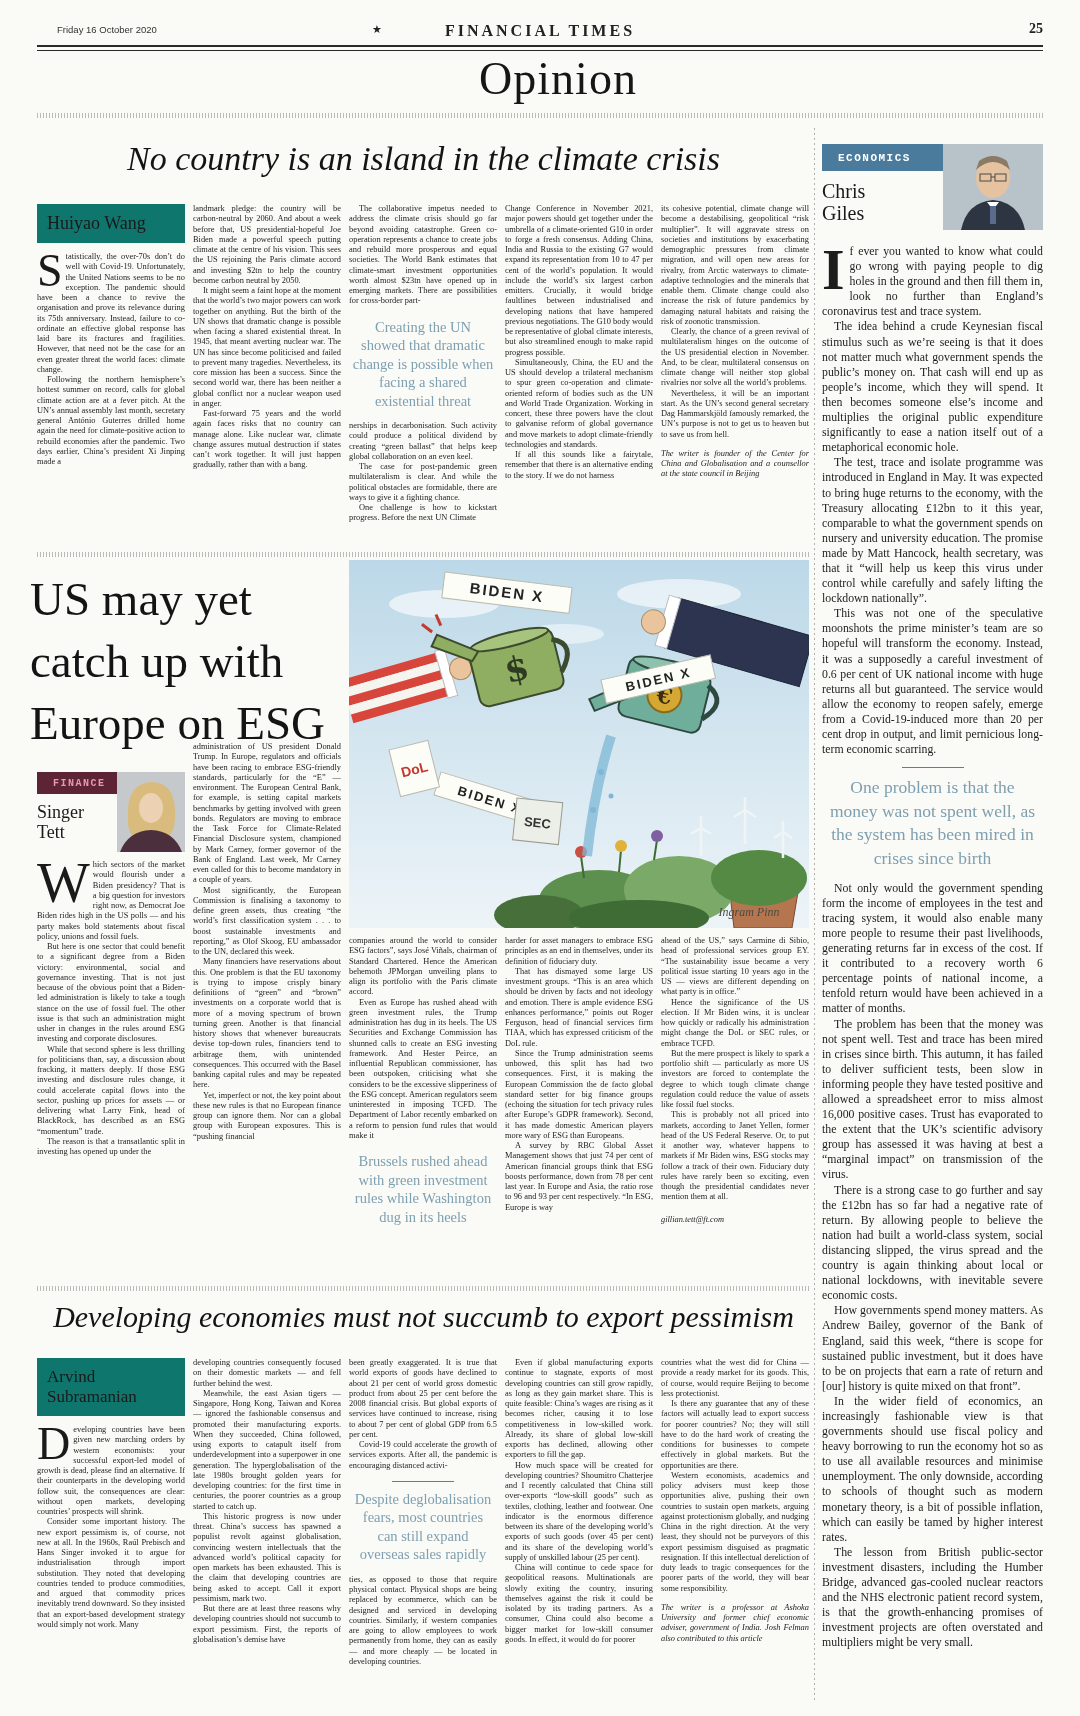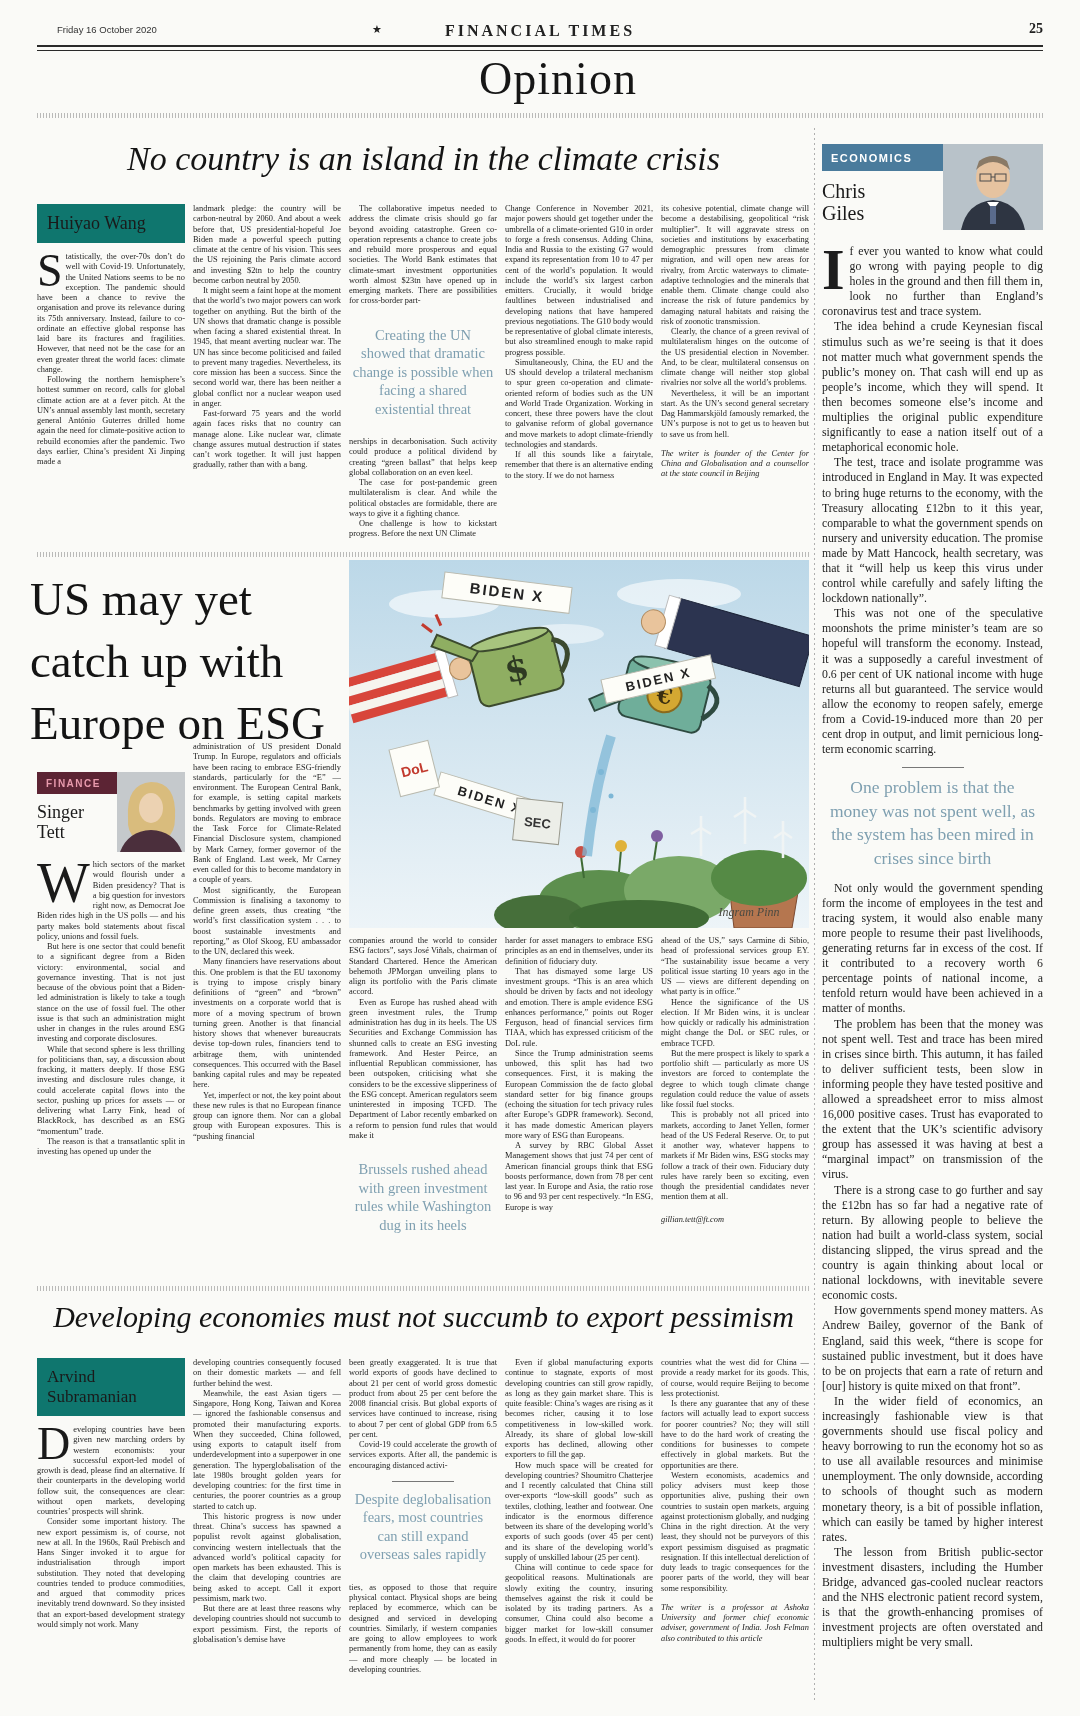--- a/index.html
+++ b/index.html
@@ -22,28 +22,28 @@
   .rail-head{font-size:30px;line-height:1.18;text-align:center;color:#141414;font-weight:400;}
   
   .body{font-size:8.4px;line-height:1.22;text-align:justify;overflow:hidden;}
   .para{margin:0;}
   .para + .para{text-indent:10px;}
   .cont-indent > .para:first-child{text-indent:10px;}
   .lead{text-align:justify;}
   .dropcap{float:left;font-size:46px;line-height:36px;padding:1px 3px 0 0;color:#1a1a1a;}
   .dropcap.big{font-size:56px;line-height:44px;}
   .apanel{background:#0f766e;padding:9px 10px;font-size:18px;line-height:1.18;color:#1a1a1a;margin-bottom:9px;}
-  .pq{color:#7e9fb0;text-align:center;font-size:14.5px;line-height:1.28;margin:19px 3px;}
+  .pq{color:#7e9fb0;text-align:center;font-size:14.5px;line-height:1.28;margin:11px 3px;}
   .qdivider{width:62px;border-top:1px solid #777;margin:10px auto 8px;}
   .bio{font-style:italic;margin-top:9px;color:#222;}
   .email{font-style:italic;margin-top:12px;color:#222;}
   
   .kickblock{position:relative;overflow:hidden;}
-  .kick{position:absolute;left:0;top:0;font-family:Liberation Sans, sans-serif;font-weight:bold;
-        letter-spacing:1.5px;color:#fff;display:flex;align-items:center;padding-left:9px;}
+  .kick{position:absolute;left:0;top:0;font-family:Liberation Mono, monospace;font-weight:bold;
+        letter-spacing:1.5px;color:#fff;display:flex;align-items:center;padding-left:16px;}
   .kname{position:absolute;left:0;color:#1a1a1a;line-height:1.12;}
   .kphoto{position:absolute;right:0;top:0;}
   
   .railbody{font-size:11.8px;line-height:1.28;text-align:justify;}
   .railbody .para + .para{text-indent:12px;}
   .railbody.cont-indent > .para:first-child{text-indent:12px;}
   .railpq{font-size:17.5px;line-height:1.35;margin:2px 4px 10px;}
   .rail-dropcap{float:left;font-size:58px;line-height:48px;padding:2px 5px 0 0;font-weight:bold;}
 </style>
 </head>

